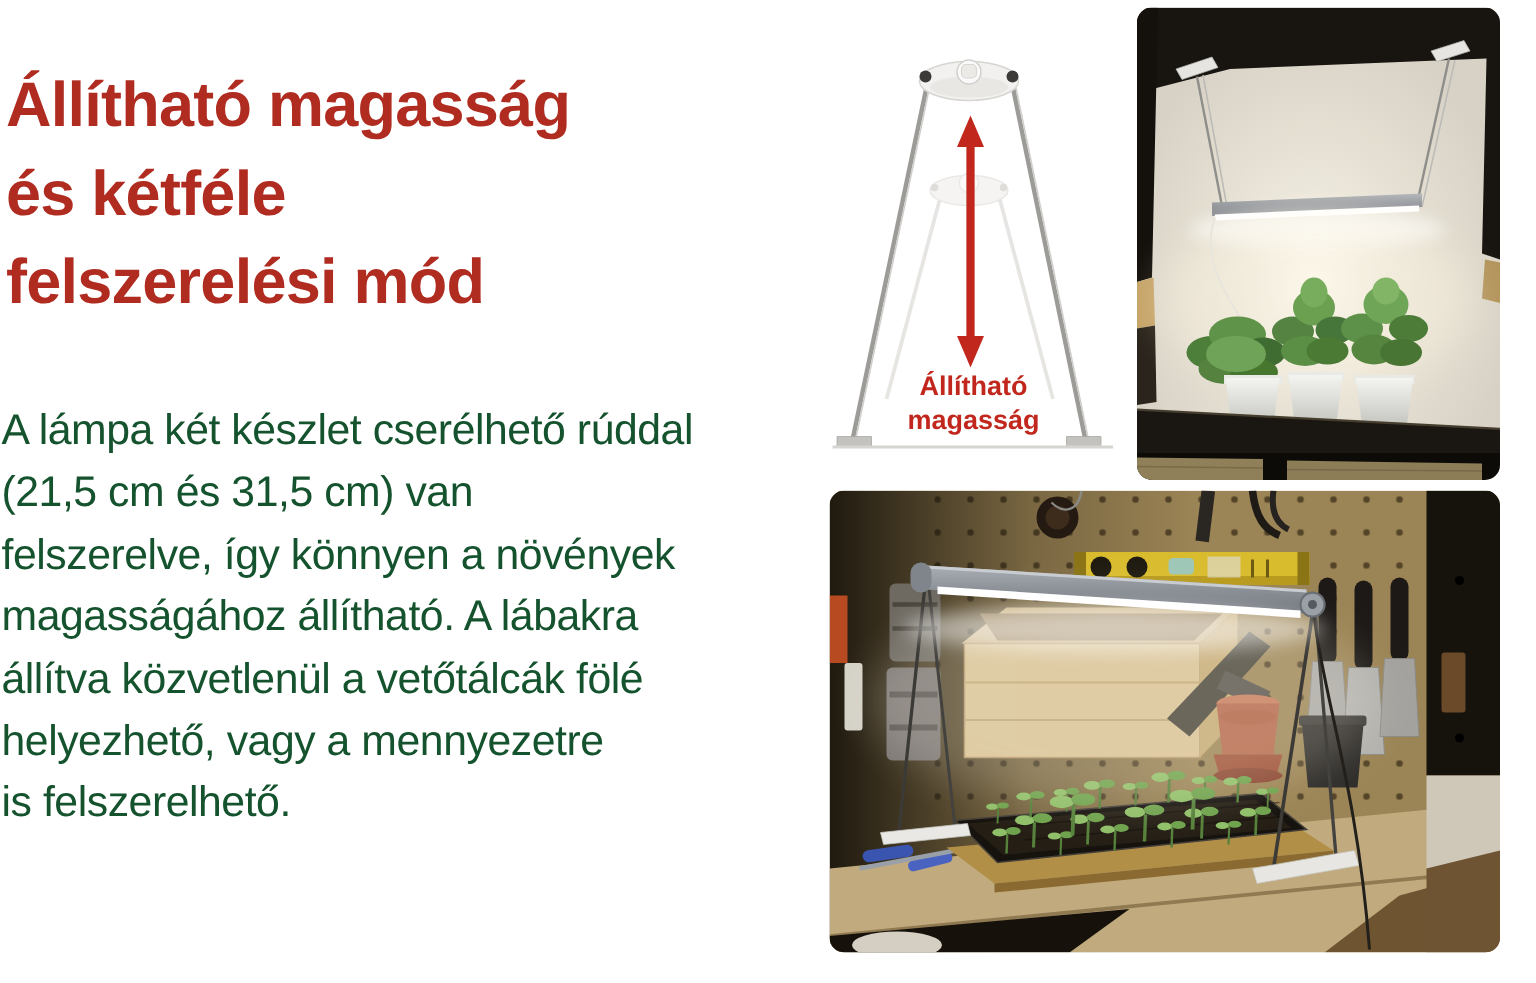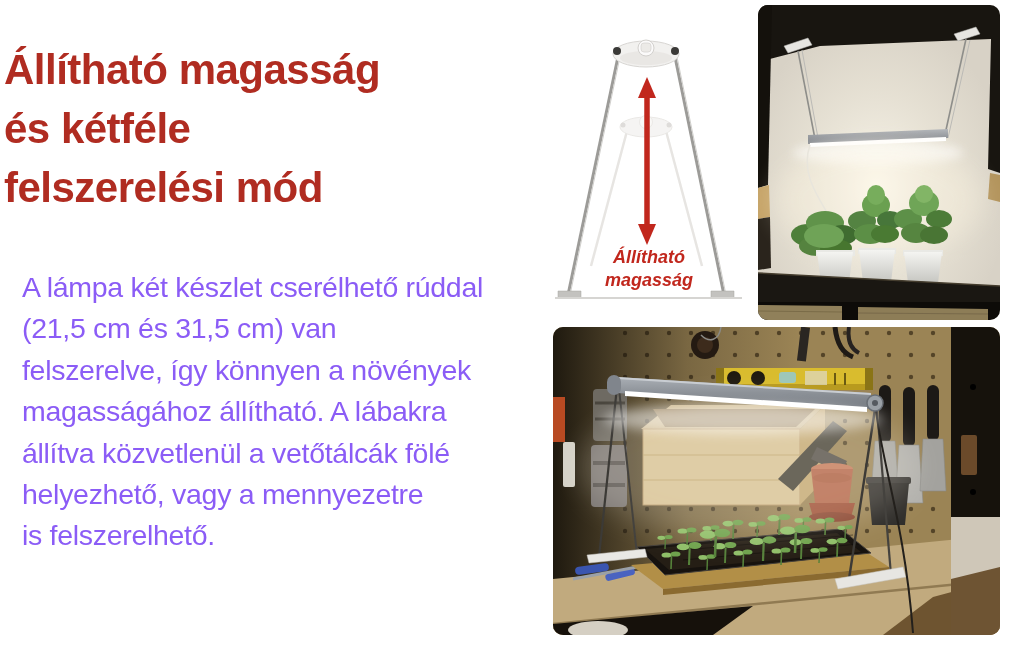--- a/index.html
+++ b/index.html
@@ -7,30 +7,30 @@
     width:1024px;height:655px;position:relative;overflow:hidden;
     background:#ffffff;
     font-family:"Liberation Sans",sans-serif;
   }
   .headline{
     position:absolute;left:4px;top:40px;width:535px;margin:0;
     font-size:42px;line-height:59px;font-weight:700;letter-spacing:-0.5px;
     color:#b02c21;white-space:pre-line;
   }
   .bodytext{
-    position:absolute;left:22px;top:267px;width:540px;margin:0;
+    position:absolute;left:1px;top:267px;width:540px;margin:0;
     font-size:28.5px;line-height:41.4px;font-weight:400;letter-spacing:-0.3px;
-    color:#8b5cf6;white-space:pre-line;
+    color:#14532d;white-space:pre-line;
   }
   .diagram{position:absolute;left:545px;top:0;width:210px;height:310px;margin:0;}
   .diagram svg{display:block;width:100%;height:100%;}
   .diagram-label{
     position:absolute;left:583px;top:246px;width:132px;
     font-size:18px;line-height:22.5px;font-weight:700;color:#c1271d;
-    text-align:center;white-space:pre-line;font-style:italic;
+    text-align:center;white-space:pre-line;
   }
   .photo{position:absolute;margin:0;border-radius:10px;overflow:hidden;}
   .photo svg{display:block;width:100%;height:100%;}
   .photo-top{left:758px;top:5px;width:242px;height:315px;}
   .photo-bottom{left:553px;top:327px;width:447px;height:308px;}
 </style>
 </head>
 <body>
 
 <h1 class="headline">Állítható magasság

